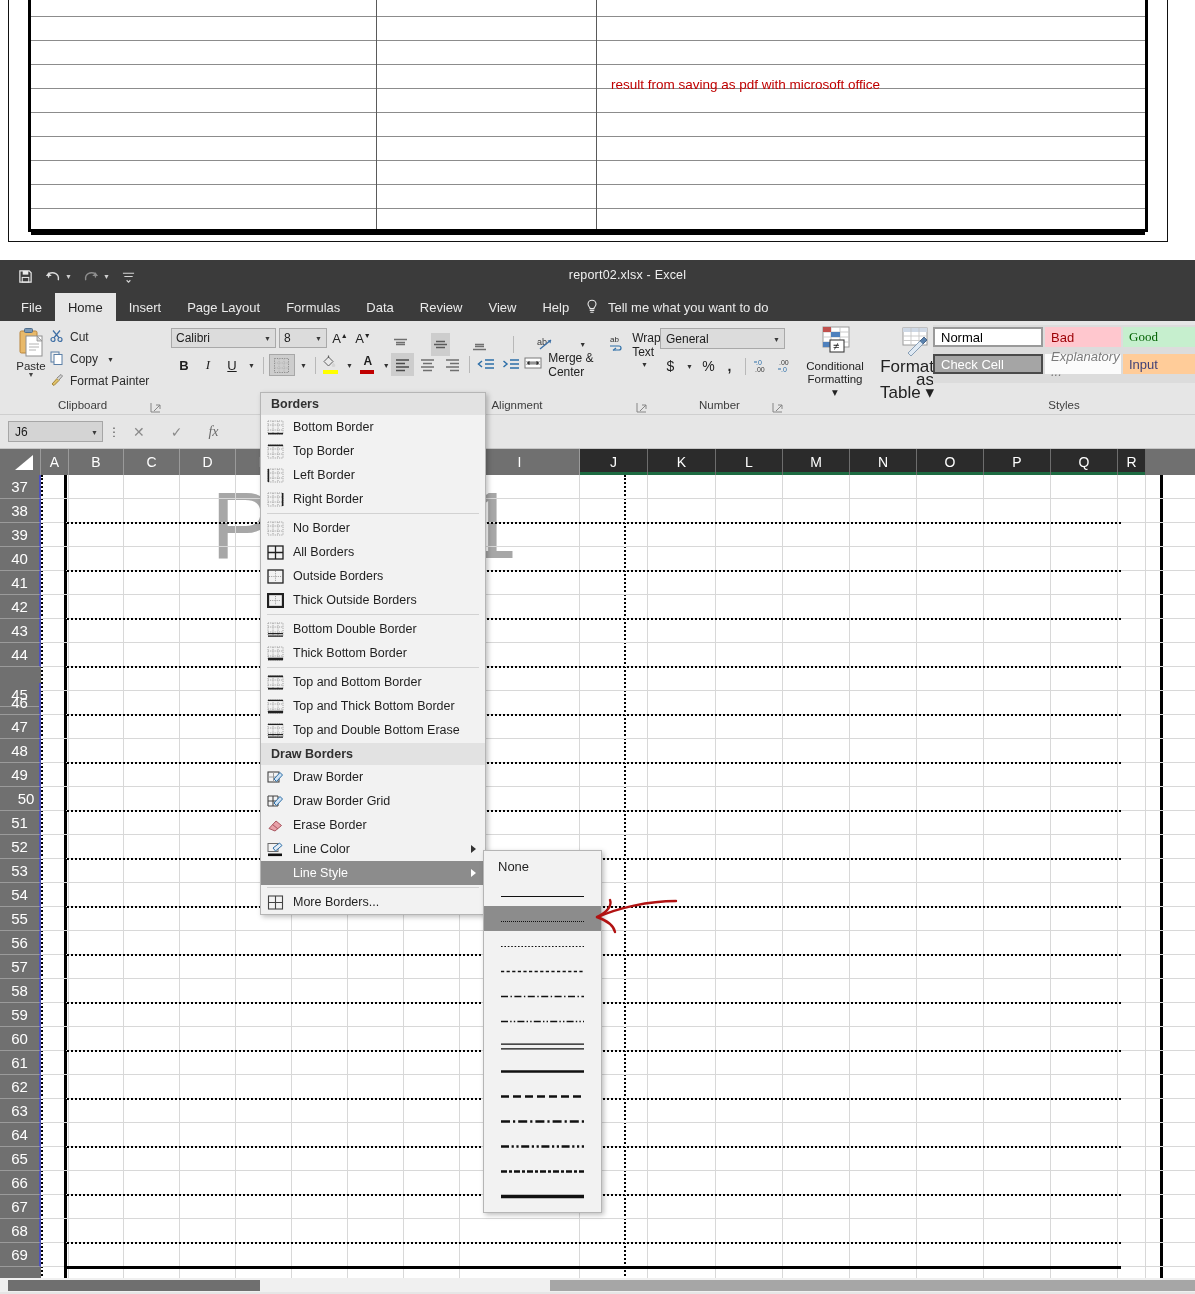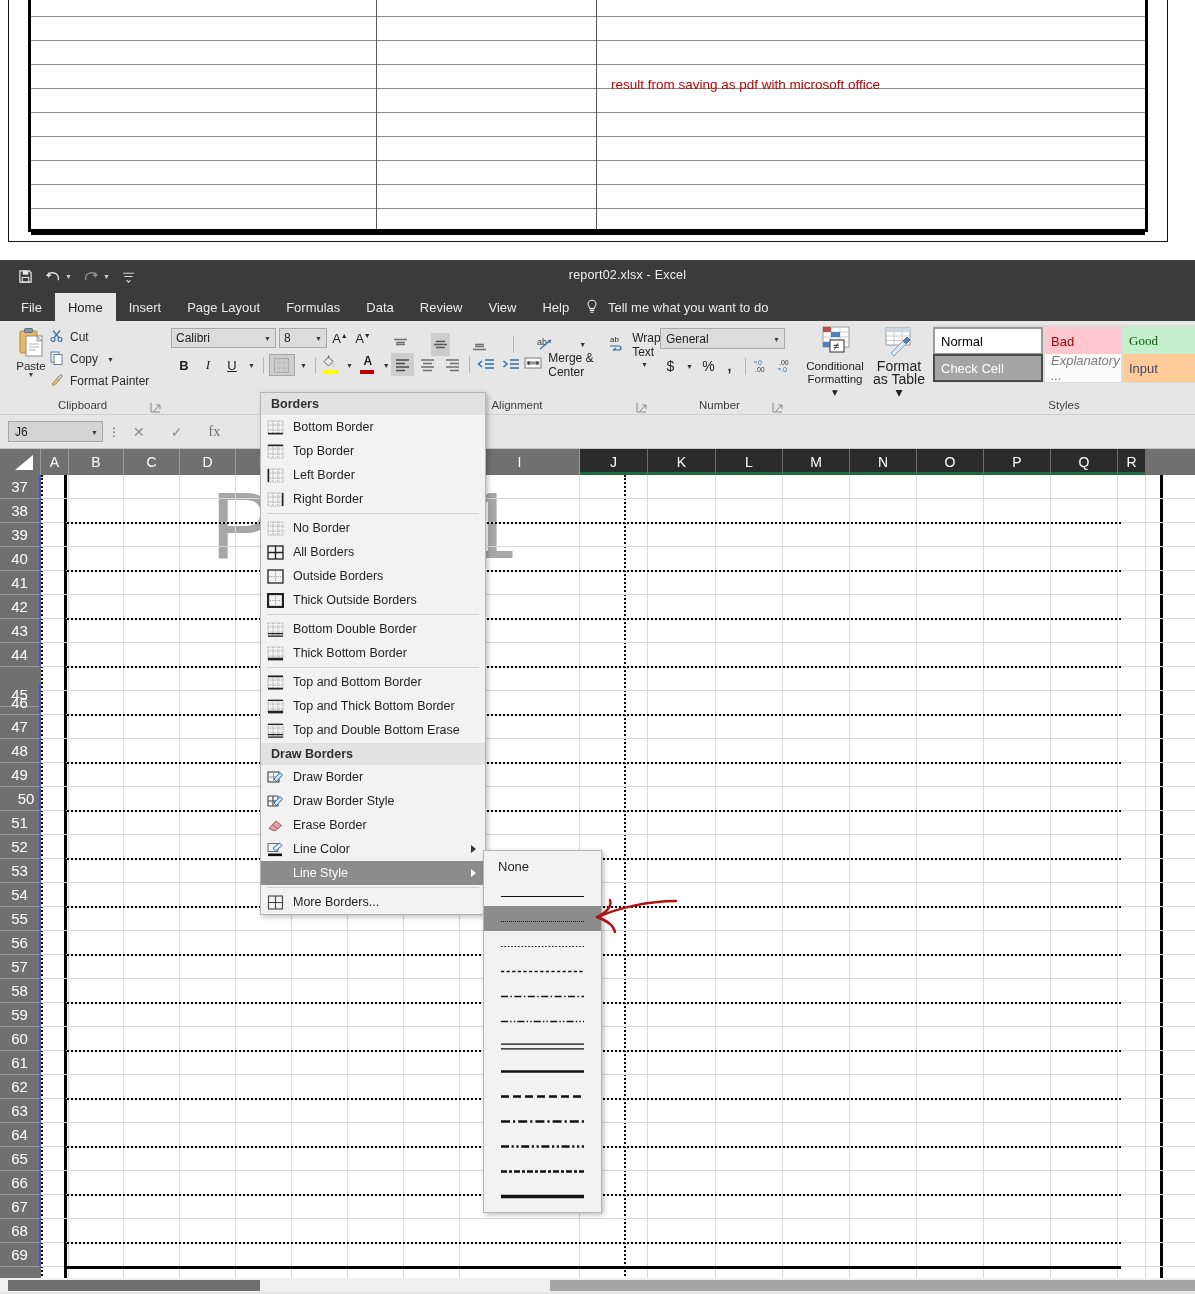--- a/index.html
+++ b/index.html
@@ -78,31 +78,31 @@
 
   
   .g-num{left:652px;width:135px;}
   .numfmt{position:absolute;left:8px;top:7px;width:125px;height:21px;background:#dcdcdc;border:1px solid #a9a9a9;box-sizing:border-box;font-size:12px;color:#1b1b1b;display:flex;align-items:center;padding-left:5px;position:absolute;}
   .numrow{position:absolute;left:10px;top:34px;display:flex;align-items:center;gap:4px;}
   .nbtn{height:22px;min-width:17px;display:flex;align-items:center;justify-content:center;font-size:14px;color:#1e1e1e;}
 
   
   .g-styles{left:788px;width:407px;}
   .cfbtn{position:absolute;left:16px;top:5px;width:62px;text-align:center;font-size:11.5px;color:#222;line-height:13px;}
-  .fatbtn{position:absolute;left:82px;top:5px;width:58px;text-align:center;font-size:14px;color:#222;line-height:13px;}
+  .fatbtn{position:absolute;left:88px;top:5px;width:58px;text-align:right;font-size:17px;color:#222;line-height:13px;}
   .stylegal{position:absolute;left:145px;top:4px;width:262px;height:58px;background:#dcdcdc;}
-  .stylecell{position:absolute;height:28px;box-sizing:border-box;display:flex;align-items:center;padding-left:6px;font-size:13px;}
+  .stylecell{position:absolute;height:20px;box-sizing:border-box;display:flex;align-items:center;padding-left:6px;font-size:13px;}
 
   
   .fbar{position:relative;height:33px;background:#e6e6e6;border-bottom:1px solid #c6c6c6;display:flex;align-items:center;}
   .namebox{margin-left:8px;width:95px;height:21px;background:#d4d4d4;border:1px solid #a6a6a6;box-sizing:border-box;display:flex;align-items:center;padding-left:6px;font-size:12px;color:#1b1b1b;position:relative;}
   .fbdots{width:22px;text-align:center;color:#555;font-size:12px;letter-spacing:0;line-height:8px;}
   .fbicons{display:flex;align-items:center;gap:26px;padding:0 8px;height:21px;}
   .fbicon{font-size:14px;color:#8a8a8a;}
-  .fx{font-family:"Liberation Serif",serif;font-size:14px;color:#6b6b6b;}
+  .fx{font-style:italic;font-family:"Liberation Serif",serif;font-size:14px;color:#6b6b6b;}
   .fbinput{flex:1;height:21px;background:#e6e6e6;}
 
   
   .gridwrap{position:relative;height:843px;background:#fff;overflow:hidden;}
   .colhdr{position:absolute;left:0;top:0;height:26px;width:1195px;background:#707070;}
   .corner{position:absolute;left:0;top:0;width:41px;height:26px;background:#707070;border-right:1px solid #9a9a9a;box-sizing:border-box;}
   .corner:after{content:"";position:absolute;right:7px;bottom:5px;border-style:solid;border-width:0 0 15px 18px;border-color:transparent transparent #fff transparent;}
   .colcell{position:absolute;top:0;height:26px;box-sizing:border-box;color:#fff;font-size:14px;display:flex;align-items:center;justify-content:center;border-right:1px solid #9a9a9a;}
   .colcell.sel{background:#2b2b2b;border-right:1px solid #6d6d6d;}
   .colcell.sel:after{content:"";position:absolute;left:0;right:0;bottom:0;height:3px;background:#1e6b42;}
@@ -752,21 +752,21 @@
               <path d="M1 7h11M6.5 2v10" stroke="#9a9a9a" stroke-width="1"></path>
               <path d="M7 9 L13 2.5 L15.5 5 L9.5 11.5 Z" fill="#cfe2f3" stroke="#2d6fa8" stroke-width="1"></path>
             </svg></span>
           <span>Draw Border</span>
         </div>
         <div class="bitem">
           <span class="bicon"><svg width="17" height="15" viewBox="0 0 17 15">
               <path d="M1 2h10M1 7h10M1 12h10M1 2v10M6 2v10M11 2v10" stroke="#444" stroke-width="1.1" fill="none"></path>
               <path d="M7 9 L13 2.5 L15.5 5 L9.5 11.5 Z" fill="#cfe2f3" stroke="#2d6fa8" stroke-width="1"></path>
             </svg></span>
-          <span>Draw Border Style</span>
+          <span>Draw Border Grid</span>
         </div>
         <div class="bitem">
           <span class="bicon"><svg width="17" height="15" viewBox="0 0 17 15">
               <path d="M2 10.5 L9 3 L14.5 7.5 L8 13 Z" fill="#e8a0a8" stroke="#a8555f" stroke-width="1"></path>
               <path d="M5.5 6.5 L11 11" stroke="#a8555f" stroke-width="1"></path>
             </svg></span>
           <span>Erase Border</span>
         </div>
         <div class="bitem">
           <span class="bicon"><svg width="17" height="15" viewBox="0 0 17 15">

